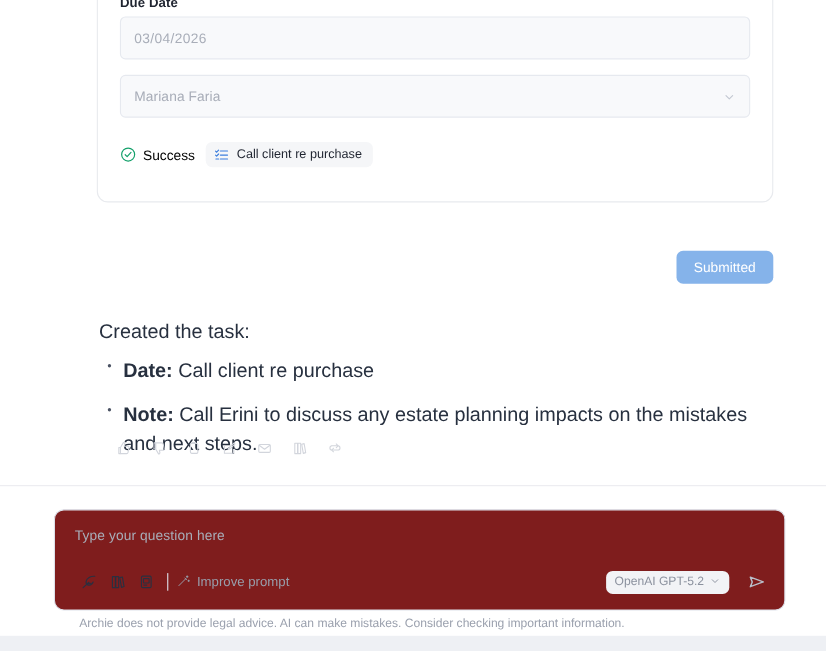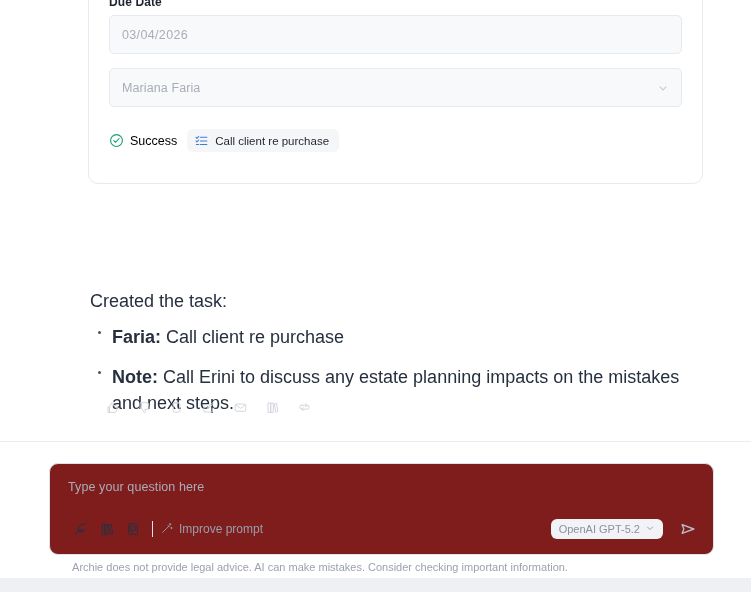--- a/index.html
+++ b/index.html
@@ -263,26 +263,29 @@
             <path d="M6.6 4.0 L14.6 4.0"></path>
             <path d="M6.6 8.6 L14.6 8.6"></path>
             <path d="M6.6 13.0 L14.6 13.0"></path>
           </svg>
         </span>
         <span>Call client re purchase</span>
       </div>
     </div>
   </div>
 
+  <div class="submitted-wrap">
+    <button class="submitted-btn">Submitted</button>
+  </div>
 
   <div class="message">
     <p class="intro">Created the task:</p>
     <ul class="bullets">
       <li>
-        <span class="b">Faria:</span><span> Call client re purchase</span><span class="muted"></span>
+        <span class="b">Date:</span><span> Call client re purchase</span><span class="muted"></span>
       </li>
       <li>
         <span class="b">Note:</span><span> Call Erini to discuss any estate planning impacts on the mistakes and next steps.</span><span class="muted"></span>
       </li>
     </ul>
   </div>
 
   <div class="actions">
     <button class="act-btn">
       <svg viewBox="0 0 20 20" width="15" height="15" fill="none" stroke="currentColor" stroke-width="1.3" stroke-linejoin="round">

